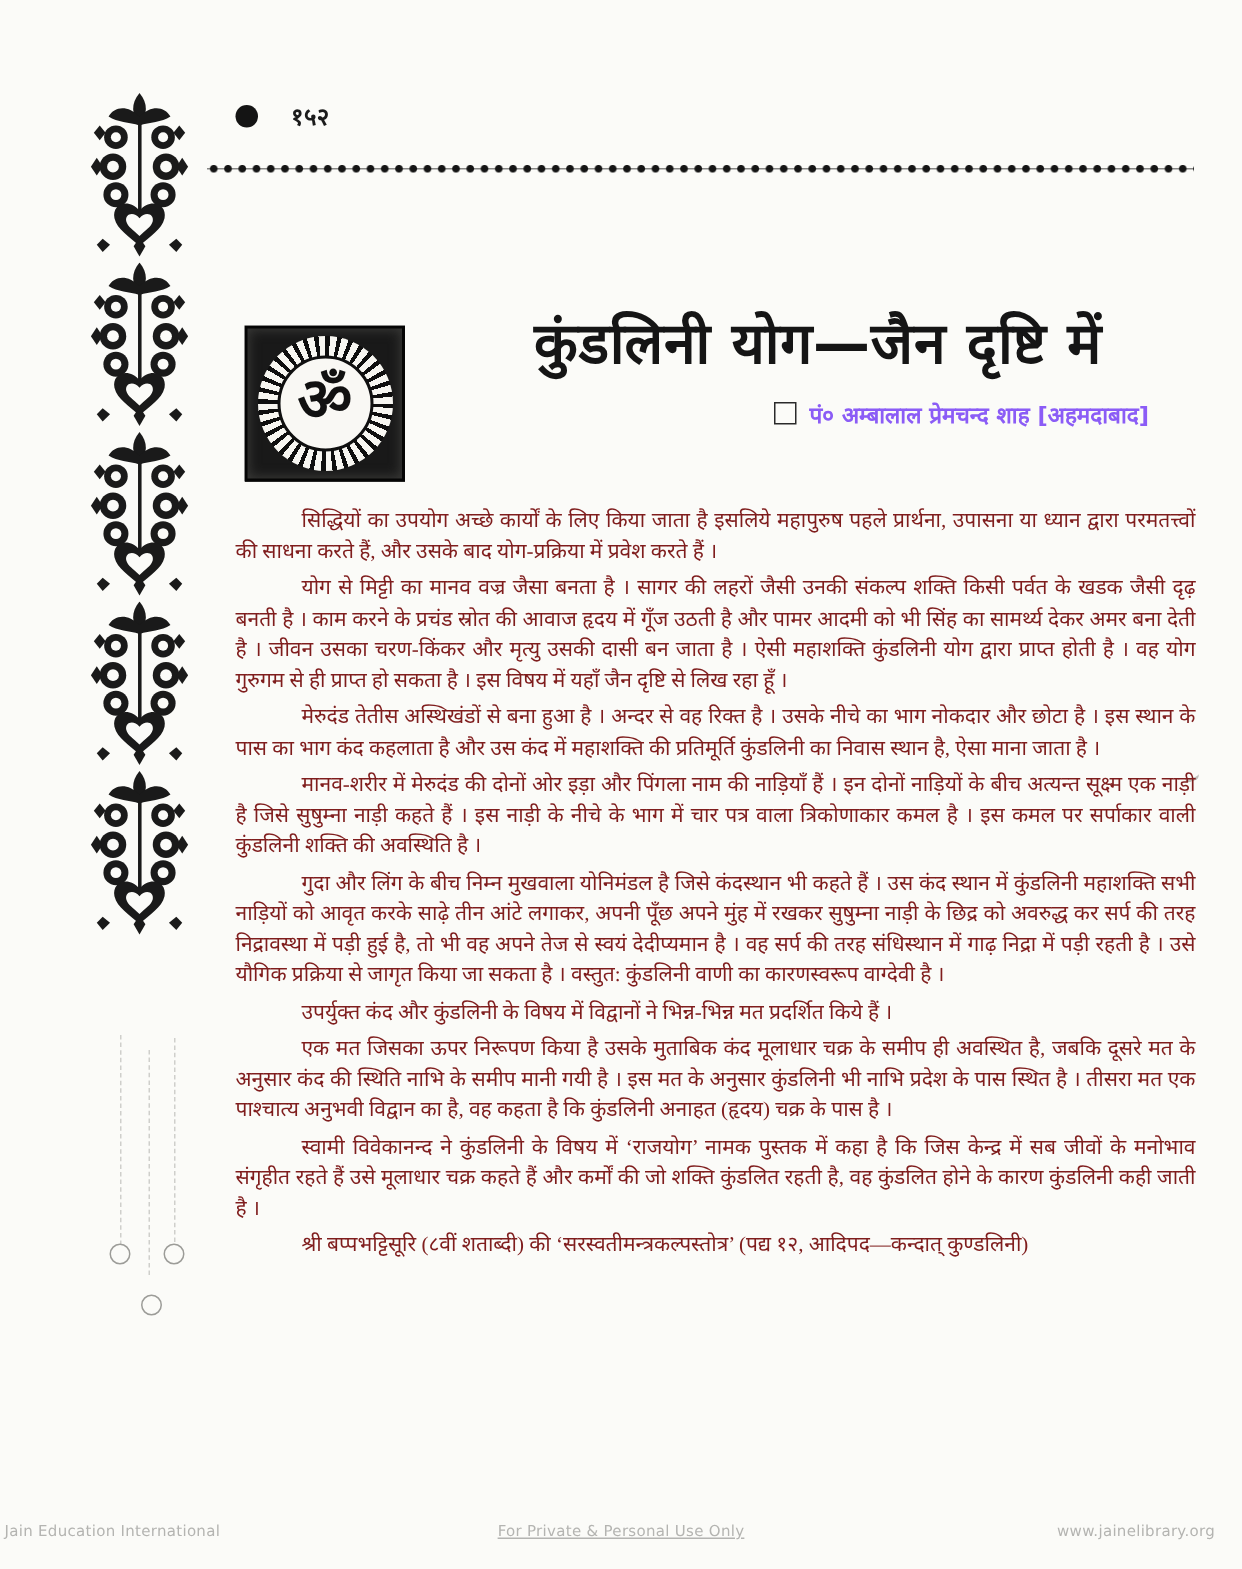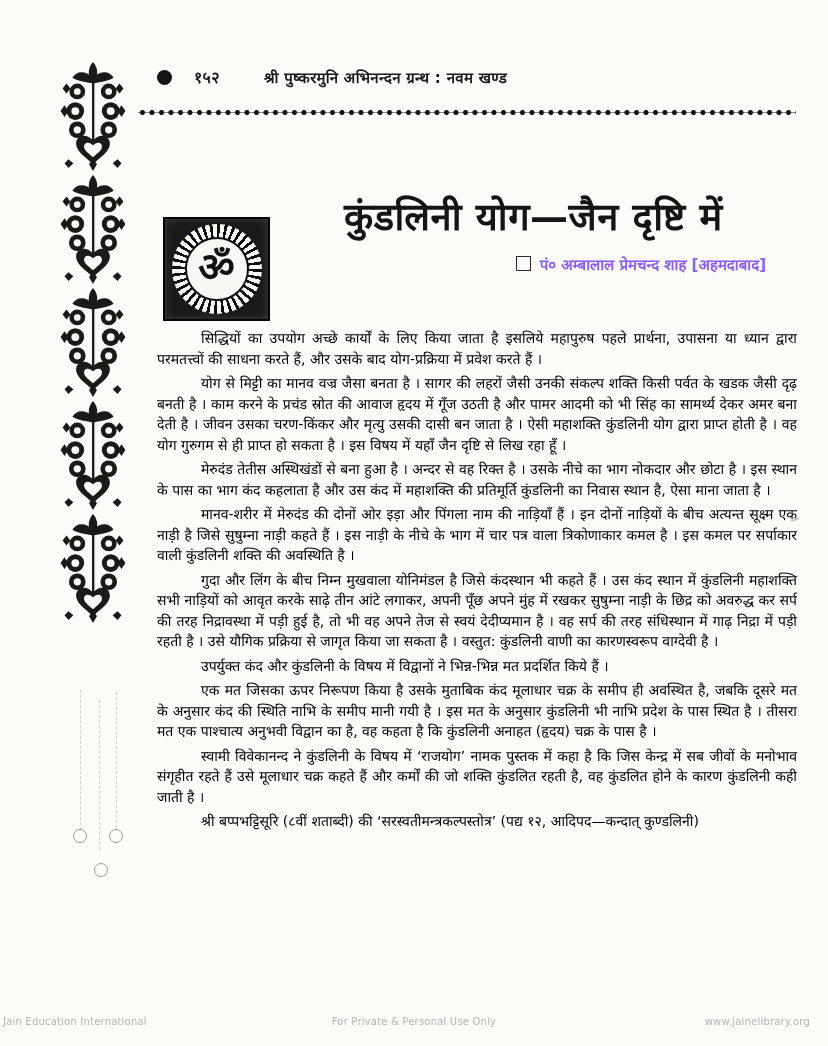--- a/index.html
+++ b/index.html
@@ -75,59 +75,59 @@
     display:flex; align-items:center; justify-content:center;
     font-size:40px; font-weight:bold; color:#111; line-height:1;
     padding-bottom:4px; box-sizing:border-box;
   }
 
   
   .title-block {
     position:absolute; left:344px; top:194px; width:452px;
   }
   .article-title {
-    margin:0; font-size:38px; font-weight:bold; letter-spacing:.5px;
+    margin:12px; font-size:38px; font-weight:bold; letter-spacing:.5px;
     line-height:1.25; white-space:nowrap; color:#151515; text-align:left;
   }
   .author-row {
     margin-top:12px; display:flex; justify-content:flex-end; align-items:center;
     gap:9px; padding-right:30px;
     font-weight:bold; font-size:15px; color:#8b5cf6; white-space:nowrap;
   }
   .author-square {
     width:13px; height:13px; border:1.6px solid #2a2a2a; flex:0 0 auto;
     background:transparent;
   }
 
   
   .body-text {
-    position:absolute; left:157px; top:328px; width:640px;
+    position:absolute; left:157px; top:338px; width:640px;
     font-size:14px; line-height:20.5px; text-align:justify;
-    color:#000000;
+    color:#7f1d1d;
+    font-family:Liberation Serif, serif;
   }
   .body-text p { margin:0 0 4px 0; text-indent:44px; }
 
   
   .footer {
     position:absolute; left:0; top:1016px; width:828px;
     font-size:10px; color:#b4b4b1; letter-spacing:.2px;
   }
   .footer .f-left   { position:absolute; left:3px; }
-  .footer .f-center { position:absolute; left:0; right:0; text-align:center; }
+  .footer .f-center { position:absolute; left:0; right:0; text-align:center;text-decoration:underline; }
   .footer .f-right  { position:absolute; right:18px; }
 </style>
 </head>
 <body>
 
 <div class="page">
 
   <div class="header">
     <div class="bullet"></div>
     <span class="pagenum">१५२</span>
-    <span class="booktitle">श्री पुष्करमुनि अभिनन्दन ग्रन्थ : नवम खण्ड</span>
   </div>
 
   <div class="rule"></div>
 
   <div class="ornament-col">
     <svg width="0" height="0" style="position:absolute">
       <defs>
         <g id="motif" fill="#1a1a1a">
           <rect x="34" y="4" width="2.4" height="100"></rect>
           <path d="M35,0 C29,7 29.5,15 35,21 C40.5,15 41,7 35,0 Z"></path>

